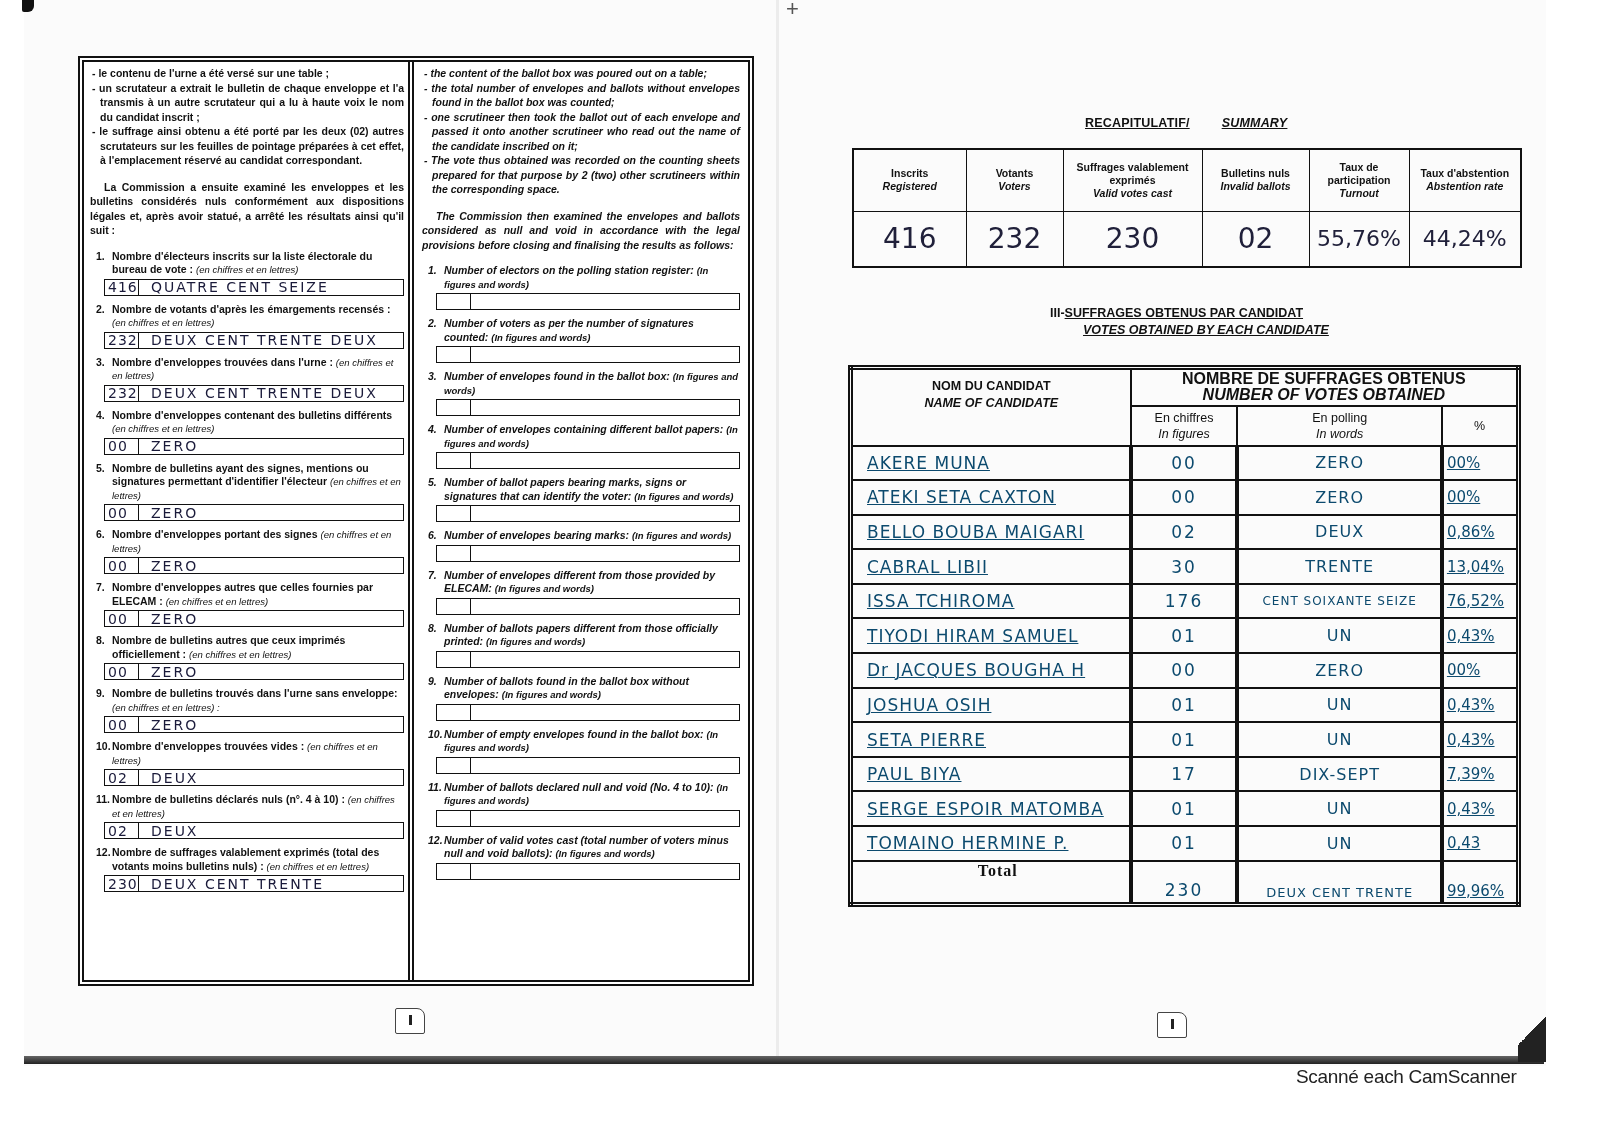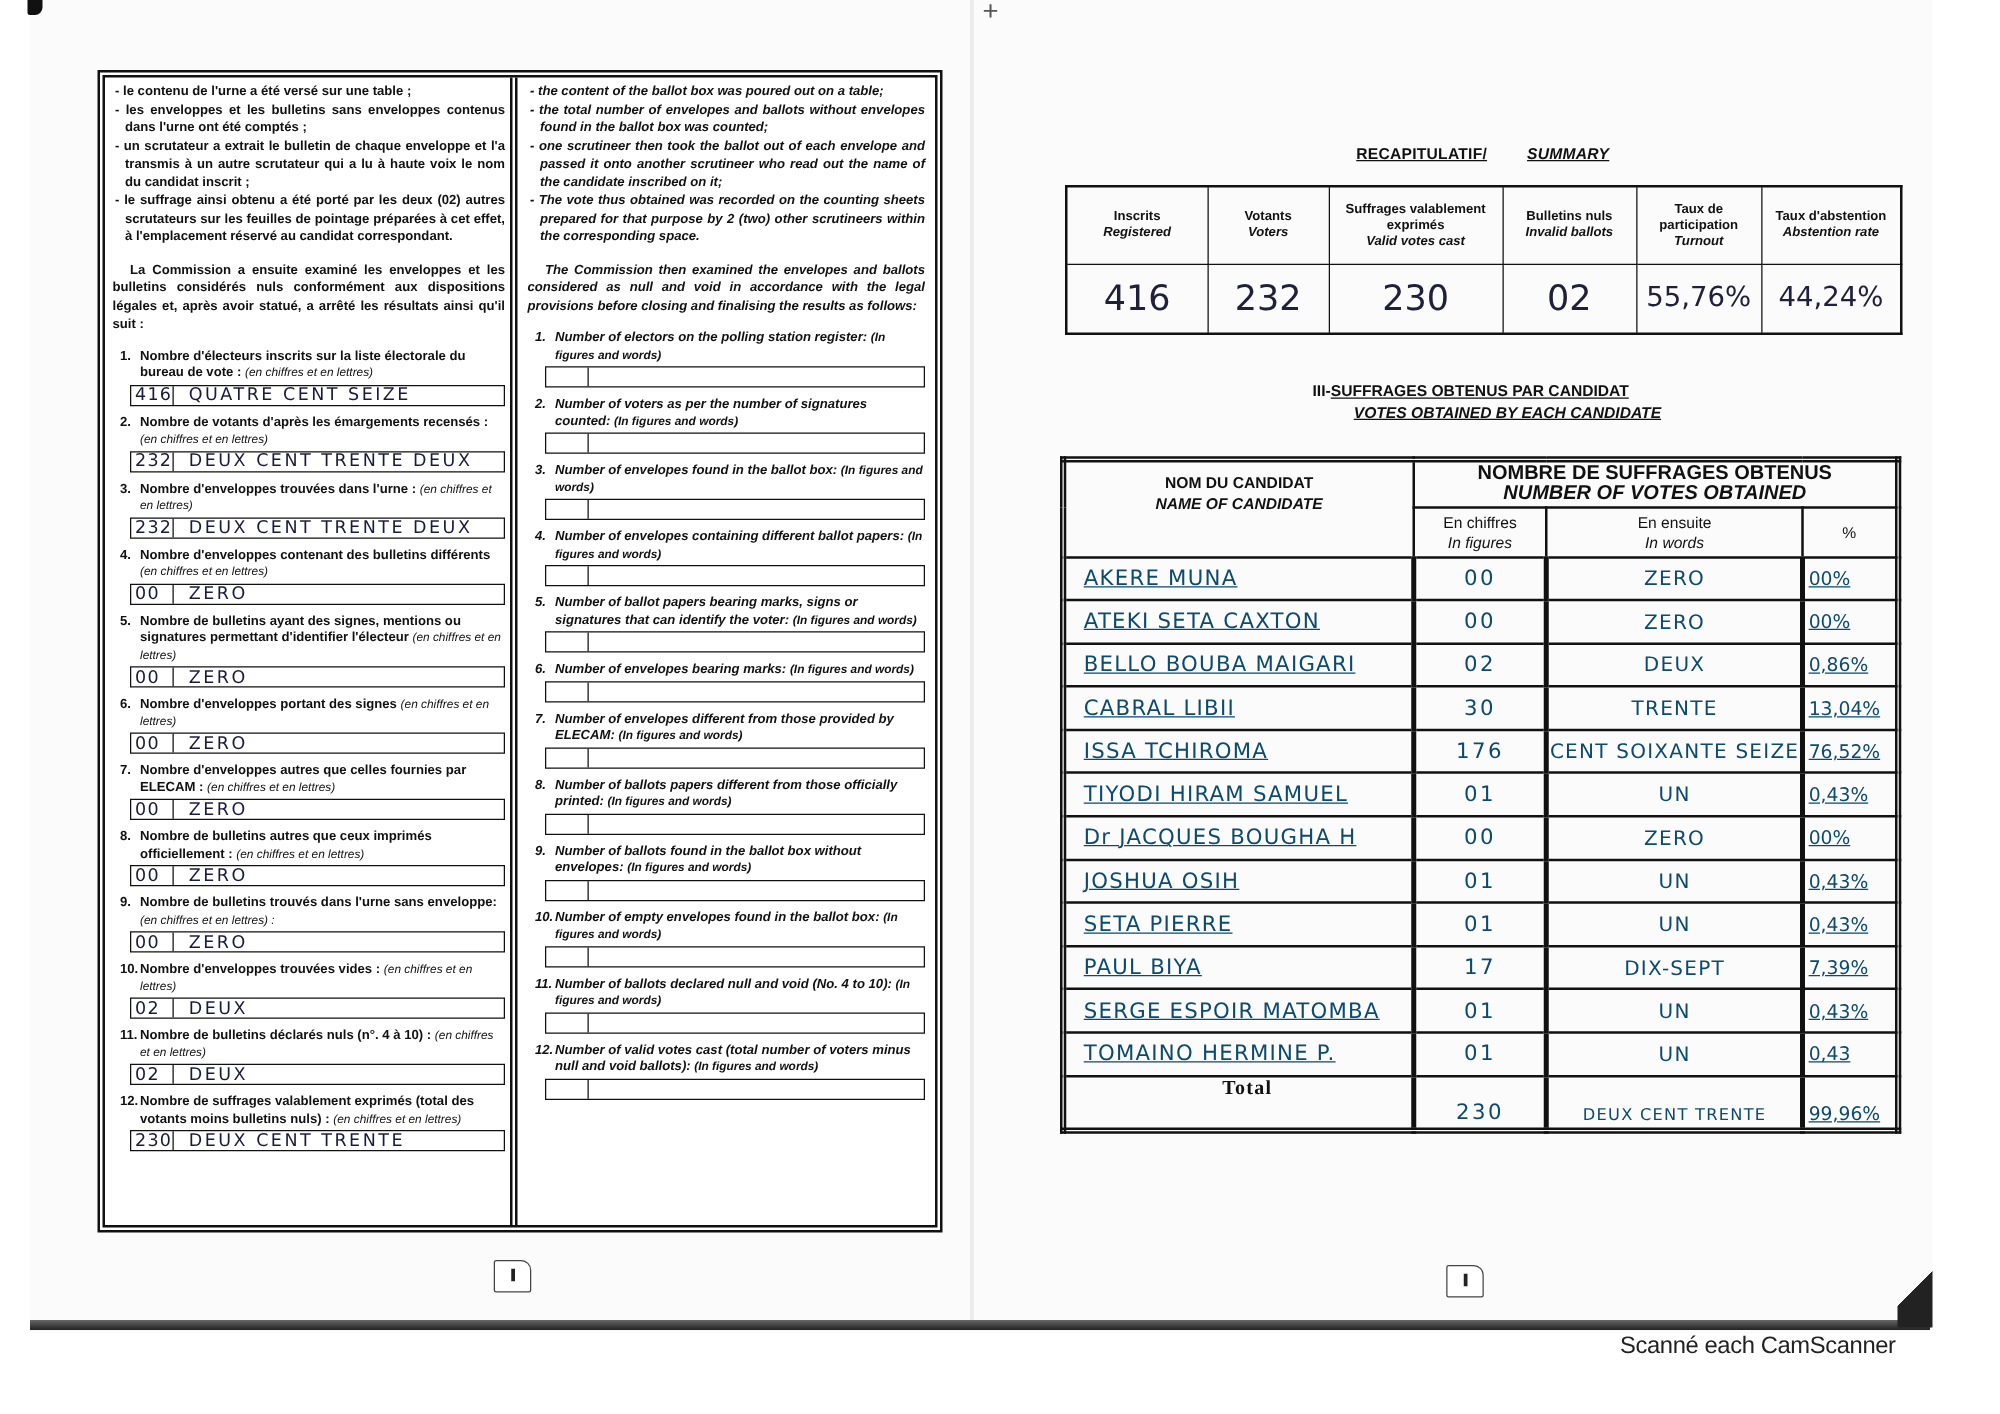--- a/index.html
+++ b/index.html
@@ -58,42 +58,41 @@
   .cand-table { position: absolute; left: 848px; top: 365px; width: 673px; border-collapse: collapse; border: 5px double #111; }
   .cand-table th, .cand-table td { border: 2px solid #111; }
   .cand-table .h-name { width: 278px; text-align: center; vertical-align: top; font-size: 12.5px; font-weight: bold; line-height: 17px; padding-top: 8px; }
   .cand-table .h-votes { font-size: 16px; font-weight: bold; text-align: center; height: 38px; line-height: 16px; }
   .cand-table .h-sub { font-size: 12.5px; font-weight: normal; text-align: center; height: 40px; line-height: 16px; }
   .en-i { font-style: italic; display: block; }
   .cand-table td { height: 34.6px; font-family: "DejaVu Sans", sans-serif; color: #0c4a6e; font-size: 17px; border-left-width: 4px; border-right-width: 4px; }
   .cand-table td.name { text-align: left; padding-left: 14px; letter-spacing: 1px; text-decoration: underline; text-decoration-thickness: 1px; font-size: 17px; border-left-width: 2px; }
   .cand-table td.fig { text-align: center; width: 106px; letter-spacing: 2px; }
   .cand-table td.words { text-align: center; width: 203px; letter-spacing: 1px; font-size: 16px; }
-  .cand-table td.words.small { font-size: 16px; line-height: 12px; }
+  .cand-table td.words.small { font-size: 12px; line-height: 12px; }
   .cand-table td.pct { text-align: left; padding-left: 3px; width: 76px; font-size: 15px; text-decoration: underline; }
   .cand-table tr.total td { height: 44px; border-top: 2px solid #7f1d1d; }
   .cand-table tr.total td.total-label { font-family: "Liberation Serif", serif; font-weight: bold; font-size: 16px; color: #111; text-align: center; vertical-align: top; text-decoration: none; }
   .cand-table tr.total td.fig, .cand-table tr.total td.words, .cand-table tr.total td.pct { vertical-align: bottom; padding-bottom: 2px; }
 
   .scanner-label { position: absolute; left: 1296px; top: 1066px; font-family: "Liberation Sans", sans-serif; font-size: 19px; color: #222; letter-spacing: -0.3px; }
 </style>
 </head>
 <body>
 
 <div class="scan-area"></div>
 <div class="corner-mark"></div>
 <div class="cross-mark">+</div>
 <div class="center-fold"></div>
 
 <div class="left-frame">
   <div class="col-divider"></div>
 
   <div class="col col-fr">
     <div class="para bullet">- le contenu de l'urne a été versé sur une table ;</div>
-    <div class="para bullet">- les enveloppes et les bulletins sans enveloppes contenus dans l'urne ont été comptés ;</div>
     <div class="para bullet">- un scrutateur a extrait le bulletin de chaque enveloppe et l'a transmis à un autre scrutateur qui a lu à haute voix le nom du candidat inscrit ;</div>
     <div class="para bullet">- le suffrage ainsi obtenu a été porté par les deux (02) autres scrutateurs sur les feuilles de pointage préparées à cet effet, à l'emplacement réservé au candidat correspondant.</div>
     <div class="para intro">La Commission a ensuite examiné les enveloppes et les bulletins considérés nuls conformément aux dispositions légales et, après avoir statué, a arrêté les résultats ainsi qu'il suit :</div>
 
     <div class="items" id="fr-items">
         <div class="item">
           <div class="item-label">
             <span class="item-num">1.</span>
             <span class="item-text"><span>Nombre d'électeurs inscrits sur la liste électorale du bureau de vote :</span> <span class="item-hint">(en chiffres et en lettres)</span></span>
           </div>
@@ -391,21 +390,21 @@
         <span>NOM DU CANDIDAT</span>
         <span class="en-i">NAME OF CANDIDATE</span>
       </th>
       <th class="h-votes" colspan="3">
         <span>NOMBRE DE SUFFRAGES OBTENUS</span>
         <span class="en-i">NUMBER OF VOTES OBTAINED</span>
       </th>
     </tr>
     <tr>
       <th class="h-sub"><span>En chiffres</span><span class="en-i">In figures</span></th>
-      <th class="h-sub"><span>En ensuite</span><span class="en-i">In words</span></th>
+      <th class="h-sub"><span>En polling</span><span class="en-i">In words</span></th>
       <th class="h-sub">%</th>
     </tr>
   </thead>
   <tbody id="cand-body">
     <tr>
         <td class="name">AKERE MUNA</td>
         <td class="fig">00</td>
         <td class="words">ZERO</td>
         <td class="pct">00%</td>
       </tr>

